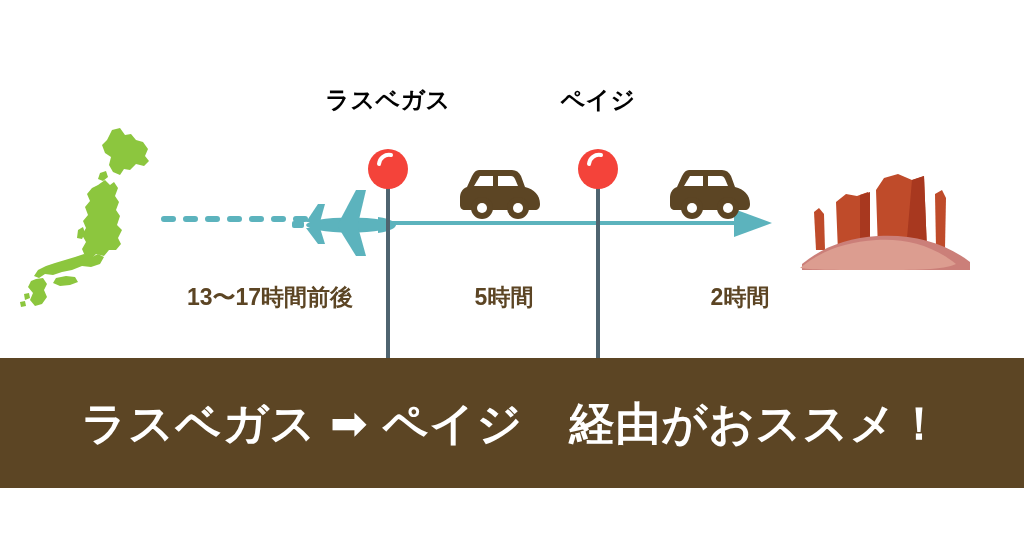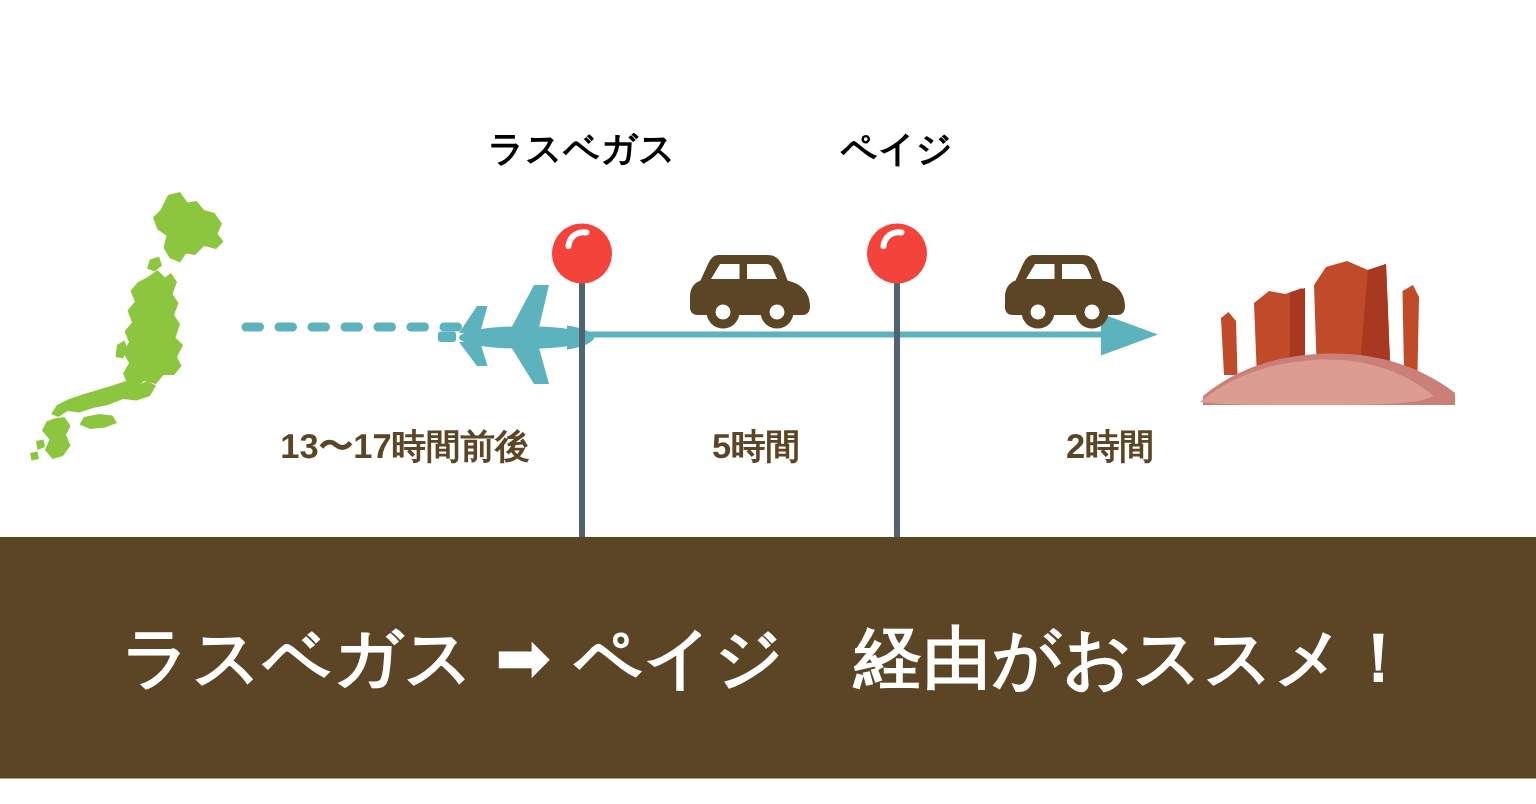--- a/index.html
+++ b/index.html
@@ -67,21 +67,21 @@
 
   
   .monument { position: absolute; left: 794px; top: 158px; width: 184px; height: 116px; }
 
   
   .banner {
     position: absolute;
     left: 0;
     top: 358px;
     width: 1024px;
-    height: 161px;
+    height: 130px;
     background: #5c4524;
     display: flex;
     align-items: center;
     justify-content: center;
   }
   .banner-text {
     color: #ffffff;
     font-size: 45px;
     font-weight: 700;
     letter-spacing: 1px;

